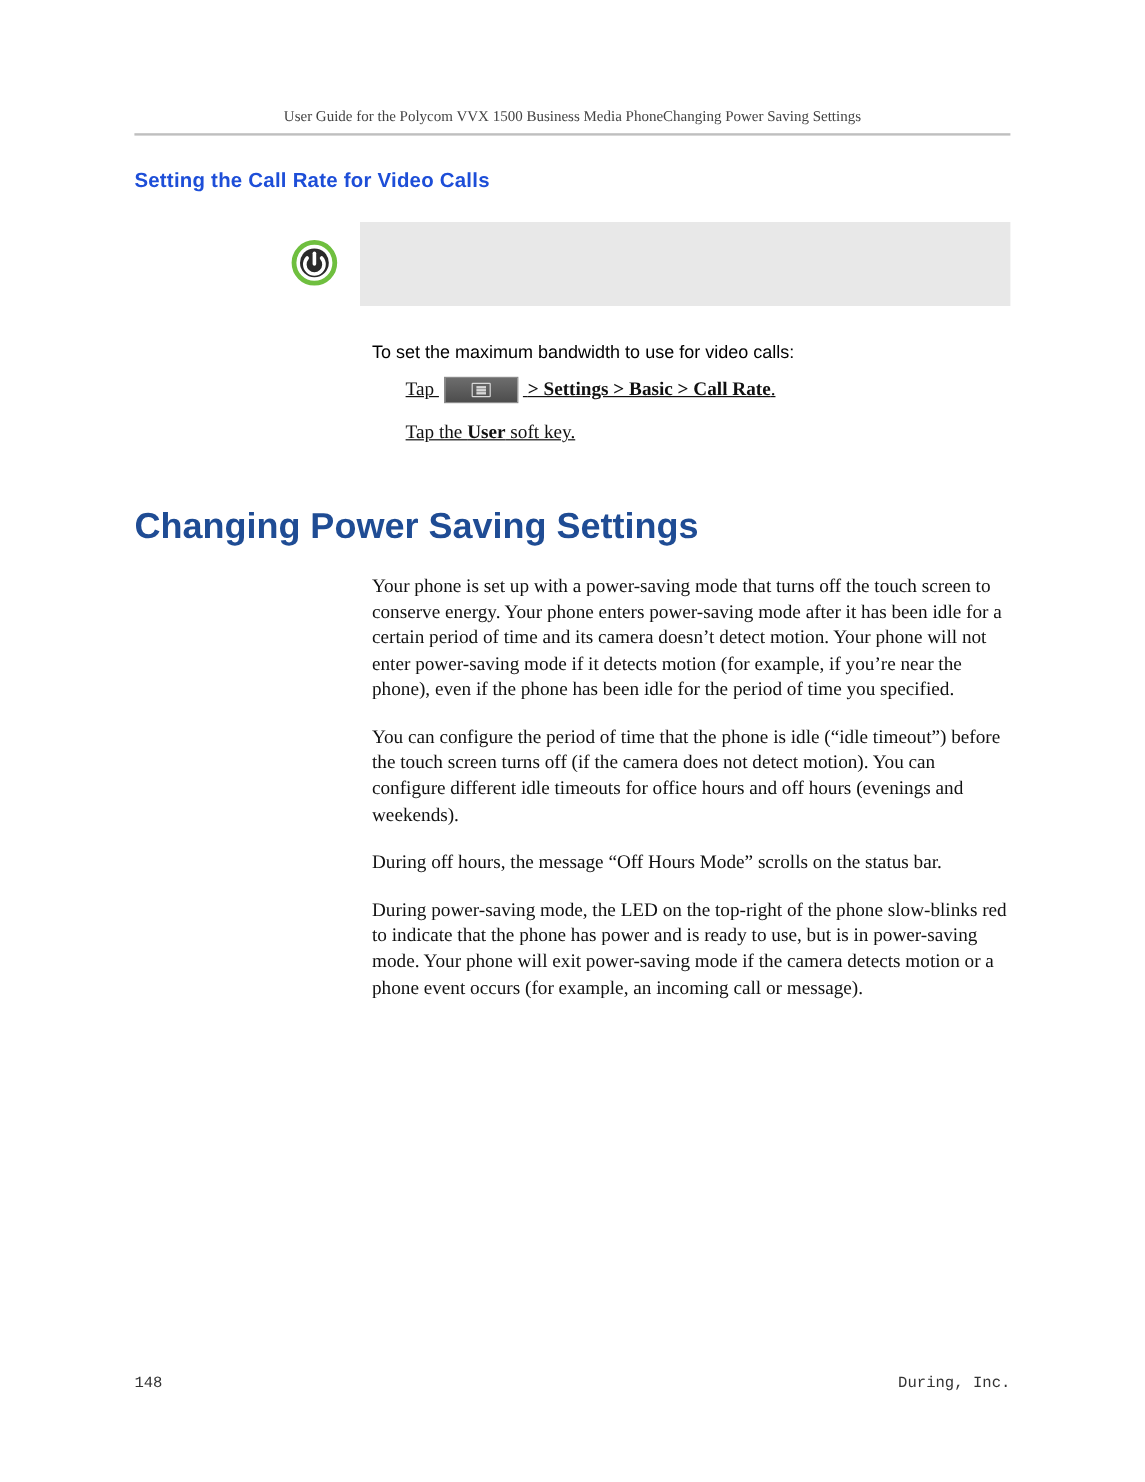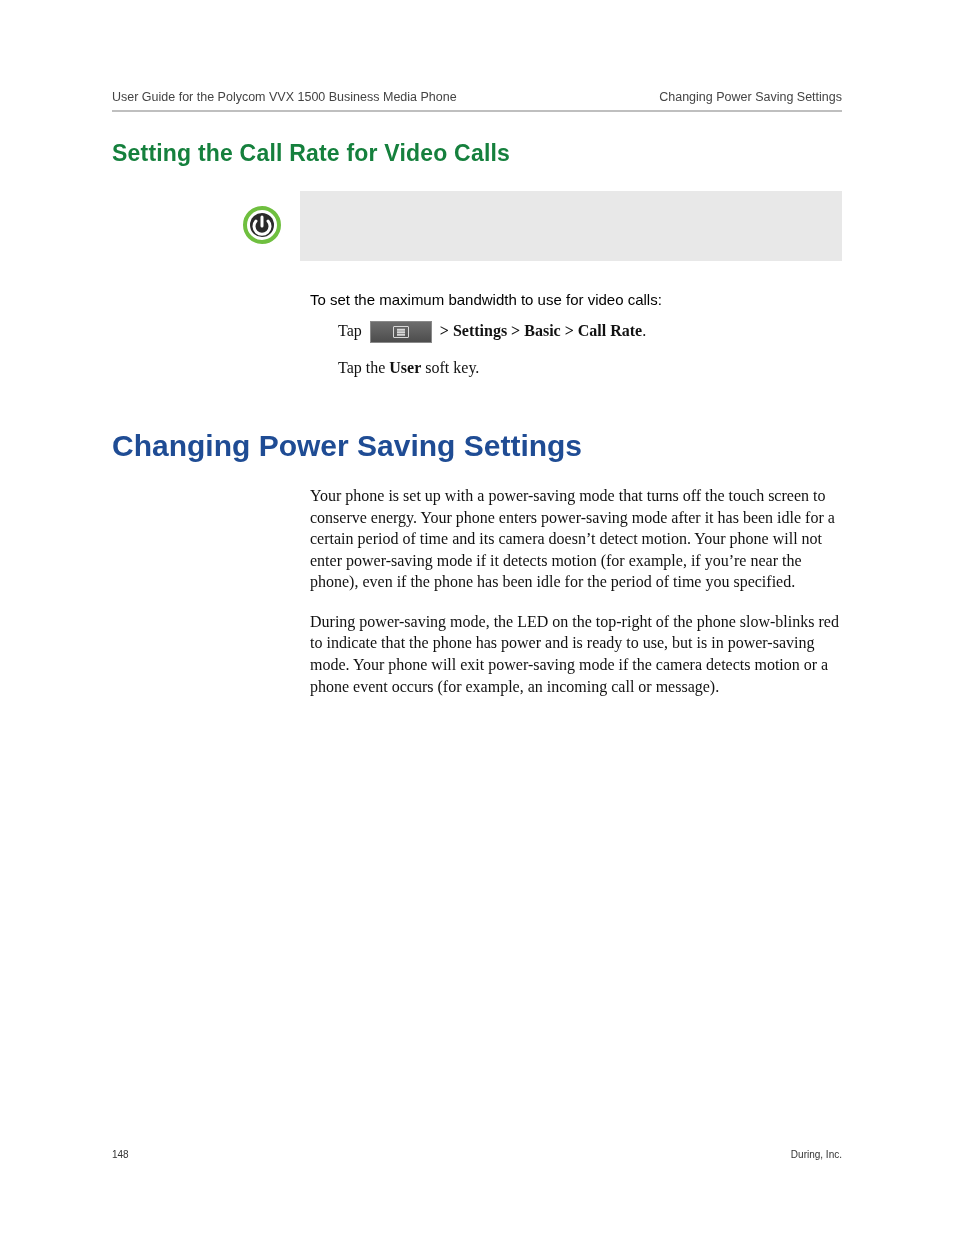--- a/index.html
+++ b/index.html
@@ -11,36 +11,36 @@
   }
   .page {
     width: 954px;
     height: 1235px;
     position: relative;
     box-sizing: border-box;
     padding: 90px 112px 0 112px;
   }
   .header-row {
     display: flex;
-    justify-content: space-between;
+    justify-content: center;
     font-size: 12.5px;
-    font-family: Liberation Sans, sans-serif;
+    font-family: Liberation Serif, serif;
     color: #444;
     padding-bottom: 6px;
   }
   .header-rule {
     border: none;
     border-top: 2px solid #bfbfbf;
     margin: 0 0 28px 0;
   }
   h2.section {
     font-family: Arial, Helvetica, sans-serif;
-    color: #15803d;
+    color: #1d4ed8;
     font-weight: bold;
-    font-size: 23px;
+    font-size: 17px;
     margin: 0 0 24px 0;
     letter-spacing: 0.2px;
   }
   .content-indent {
     margin-left: 198px;
   }
   .callout-row {
     display: flex;
     align-items: flex-start;
     margin-left: 130px;
@@ -63,20 +63,21 @@
     line-height: 1.35;
     margin: 0 0 18px 0;
     color: #111;
   }
   p.step {
     font-size: 16px;
     line-height: 1.35;
     margin: 0 0 14px 0;
     color: #111;
     margin-left: 28px;
+    text-decoration: underline;
   }
   .instr-head {
     font-family: Arial, Helvetica, sans-serif;
     font-weight: normal;
     font-size: 15px;
     margin: 30px 0 12px 0;
   }
   h1.chapter {
     font-family: Arial, Helvetica, sans-serif;
     color: #1f4c94;
@@ -112,22 +113,22 @@
     background: #d8d8d8;
     transform: translate(-50%, -50%);
     box-shadow: 0 -2.5px 0 #d8d8d8, 0 2.5px 0 #d8d8d8;
   }
   .footer-row {
     position: absolute;
     left: 112px; right: 112px;
     bottom: 75px;
     display: flex;
     justify-content: space-between;
-    font-size: 10px;
-    font-family: Liberation Sans, sans-serif;
+    font-size: 13px;
+    font-family: Liberation Mono, monospace;
     color: #333;
   }
   b { font-weight: bold; }
 </style>
 </head>
 <body>
 
 <div class="page">
 
   <div class="header-row">
@@ -162,20 +163,22 @@
     <p class="step">
       <span>Tap the </span><b><span>User</span></b><span> soft key.</span>
     </p>
 
   </div>
 
   <h1 class="chapter">Changing Power Saving Settings</h1>
 
   <div class="content-indent">
     <p class="body">Your phone is set up with a power-saving mode that turns off the touch screen to conserve energy. Your phone enters power-saving mode after it has been idle for a certain period of time and its camera doesn’t detect motion. Your phone will not enter power-saving mode if it detects motion (for example, if you’re near the phone), even if the phone has been idle for the period of time you specified.</p>
+    <p class="body">You can configure the period of time that the phone is idle (“idle timeout”) before the touch screen turns off (if the camera does not detect motion). You can configure different idle timeouts for office hours and off hours (evenings and weekends).</p>
+    <p class="body">During off hours, the message “Off Hours Mode” scrolls on the status bar.</p>
     <p class="body">During power-saving mode, the LED on the top-right of the phone slow-blinks red to indicate that the phone has power and is ready to use, but is in power-saving mode. Your phone will exit power-saving mode if the camera detects motion or a phone event occurs (for example, an incoming call or message).</p>
   </div>
 
   <div class="footer-row">
     <span>148</span>
     <span>During, Inc.</span>
   </div>
 
 </div>
 

